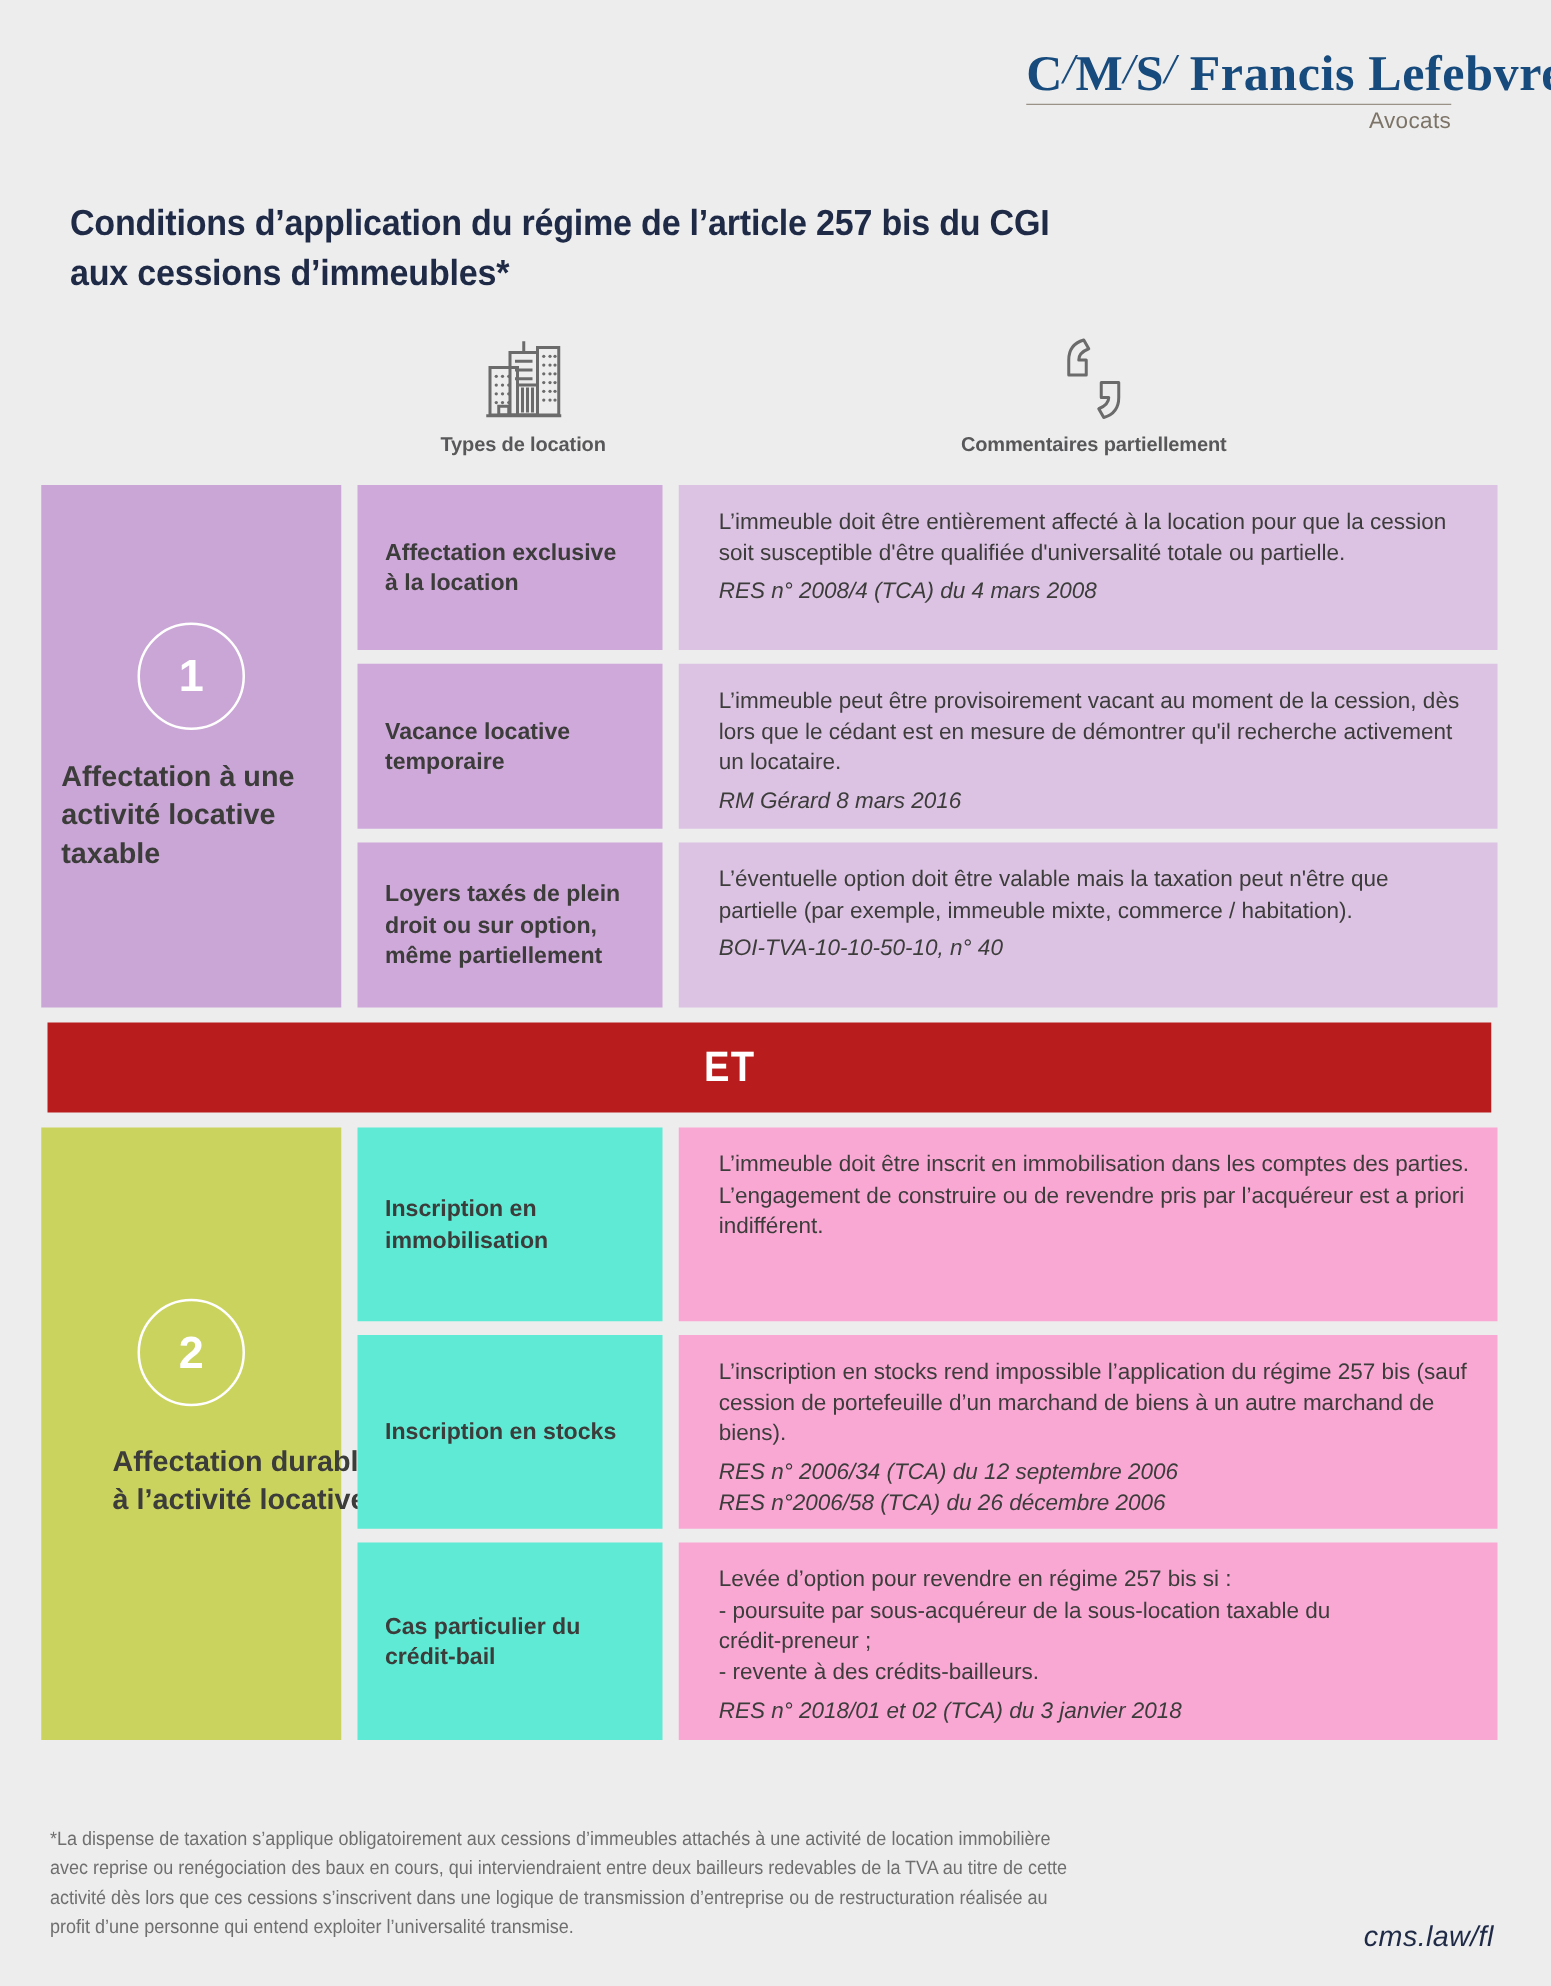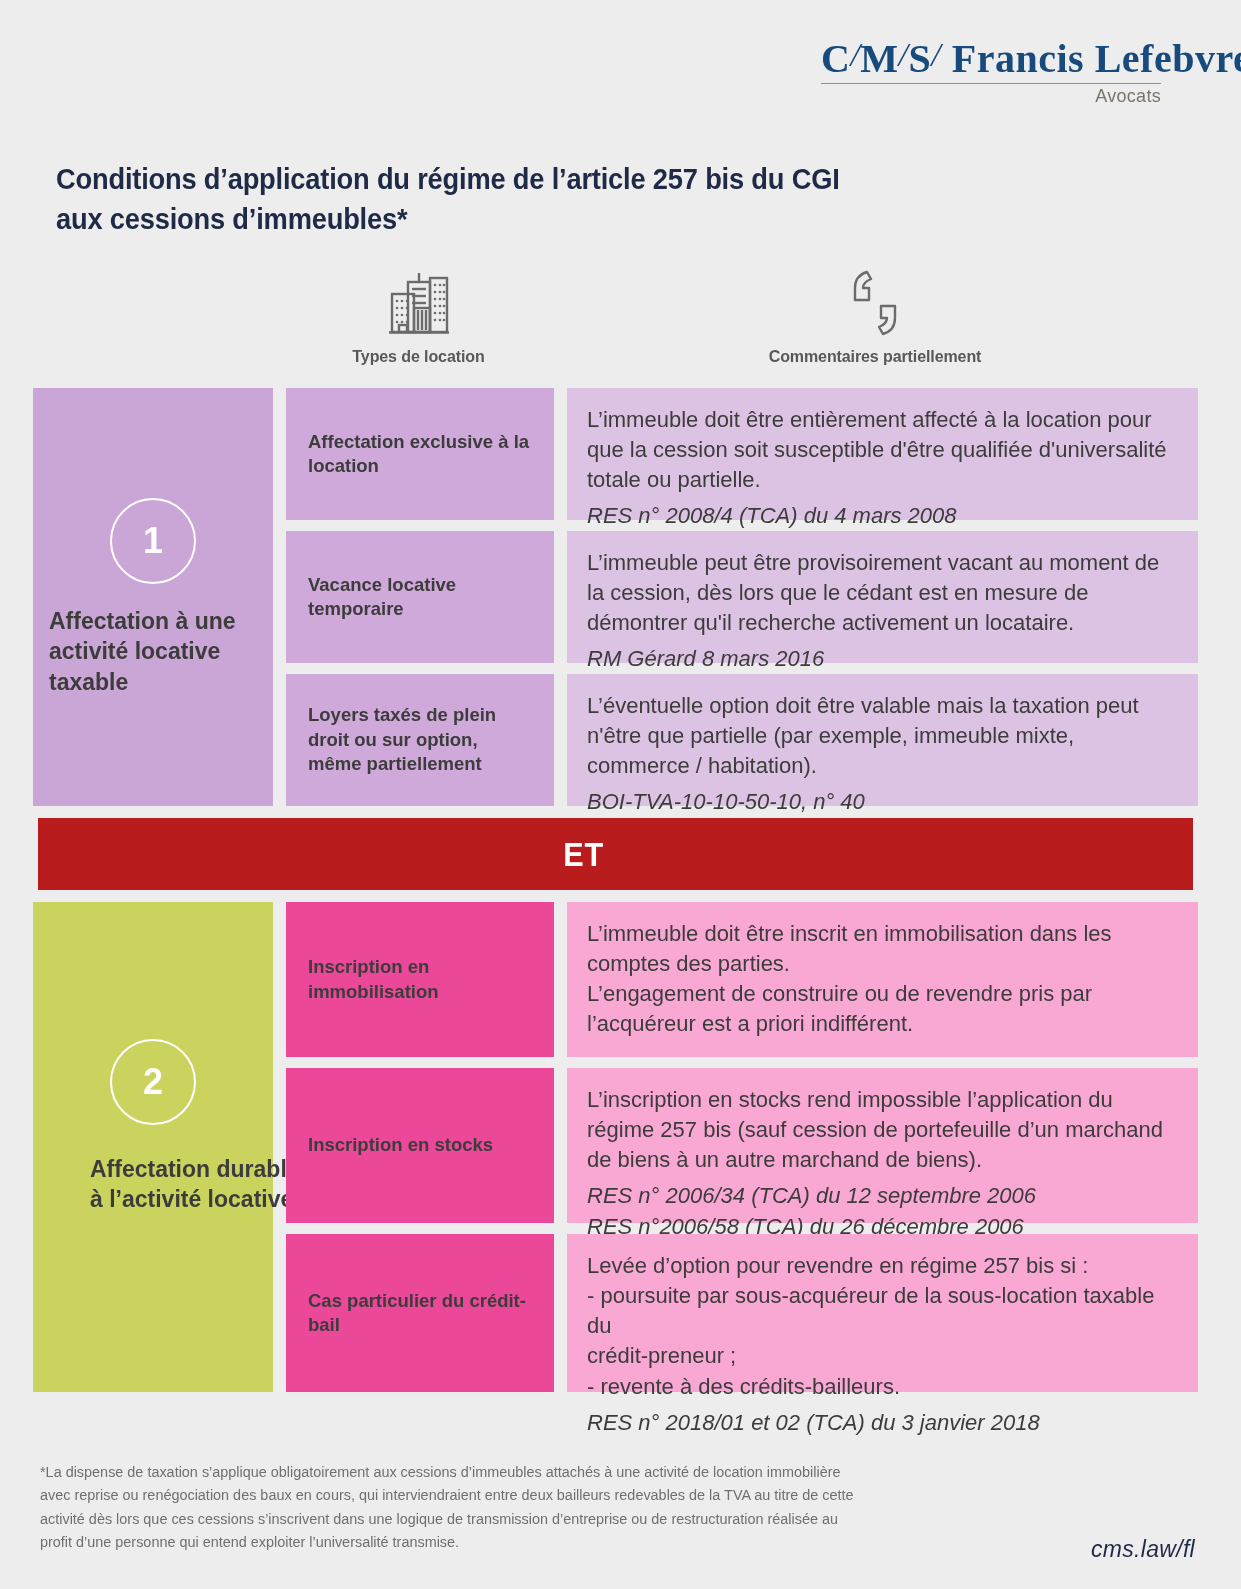--- a/index.html
+++ b/index.html
@@ -120,50 +120,50 @@
     width: 210px;
     font-weight: bold;
     font-size: 23px;
     line-height: 1.32;
     color: #3c3c3b;
   }
 
   .rows { position: absolute; left: 253px; top: 0; right: 0; }
   .row { position: absolute; left: 0; right: 0; display: flex; }
   .cell-type {
-    width: 268px;
+    width: 244px;
     box-sizing: border-box;
     padding: 16px 22px;
     display: flex;
     align-items: center;
     font-weight: bold;
     font-size: 18.5px;
     line-height: 1.32;
     color: #3c3c3b;
   }
   .cell-comment {
     flex: 1;
     margin-left: 13px;
     box-sizing: border-box;
-    padding: 17px 20px 14px 20px;
-    font-size: 22px;
+    padding: 17px 20px 14px 32px;
+    font-size: 18px;
     line-height: 1.37;
     color: #3c3c3b;
   }
   .cell-comment .body { white-space: pre-line; }
   .cell-comment .ref { font-style: italic; margin-top: 6px; white-space: pre-line; }
 
   
   .sec1 .left-panel { background: #caa6d6; }
   .sec1 .cell-type { background: #cfa9da; }
   .sec1 .cell-comment { background: #dcc3e3; }
 
   
   .sec2 .left-panel { background: #cbd35f; }
-  .sec2 .cell-type { background: #ec4899; }
+  .sec2 .cell-type { background: #5eead4; }
   .sec2 .cell-comment { background: #f9a8d4; }
 
   
   .et-band {
     position: absolute;
     left: 38px;
     top: 818px;
     width: 1155px;
     height: 72px;
     background: #b91c1c;

